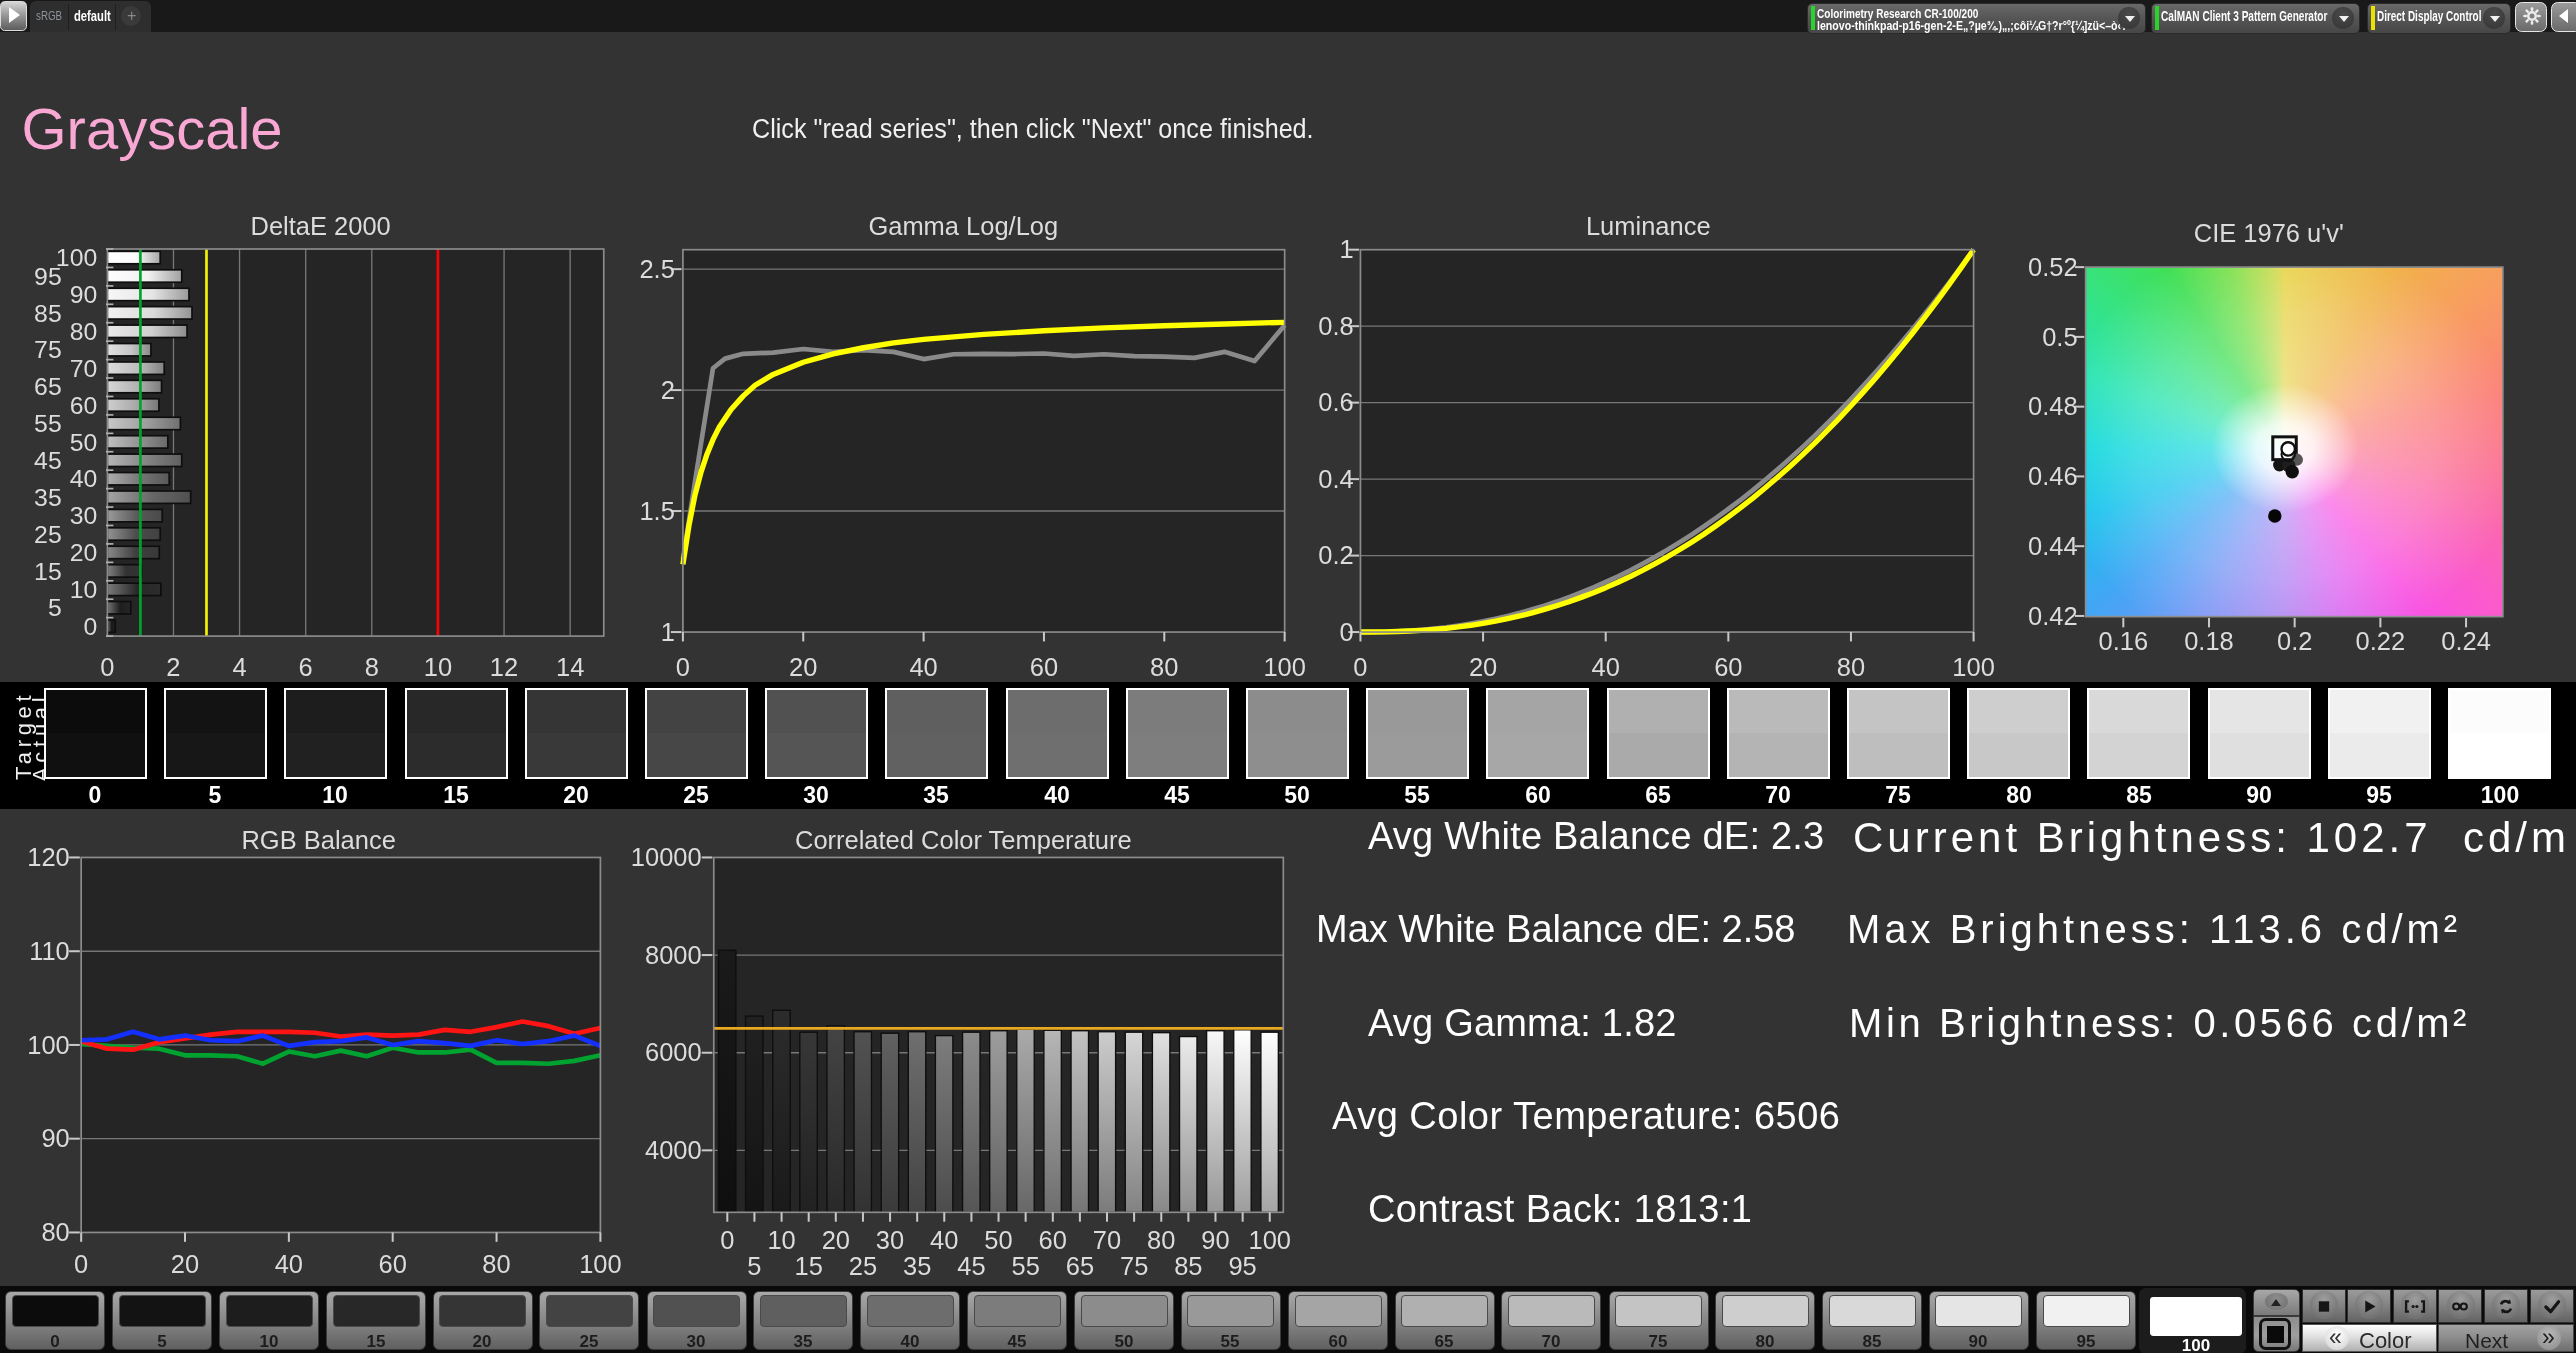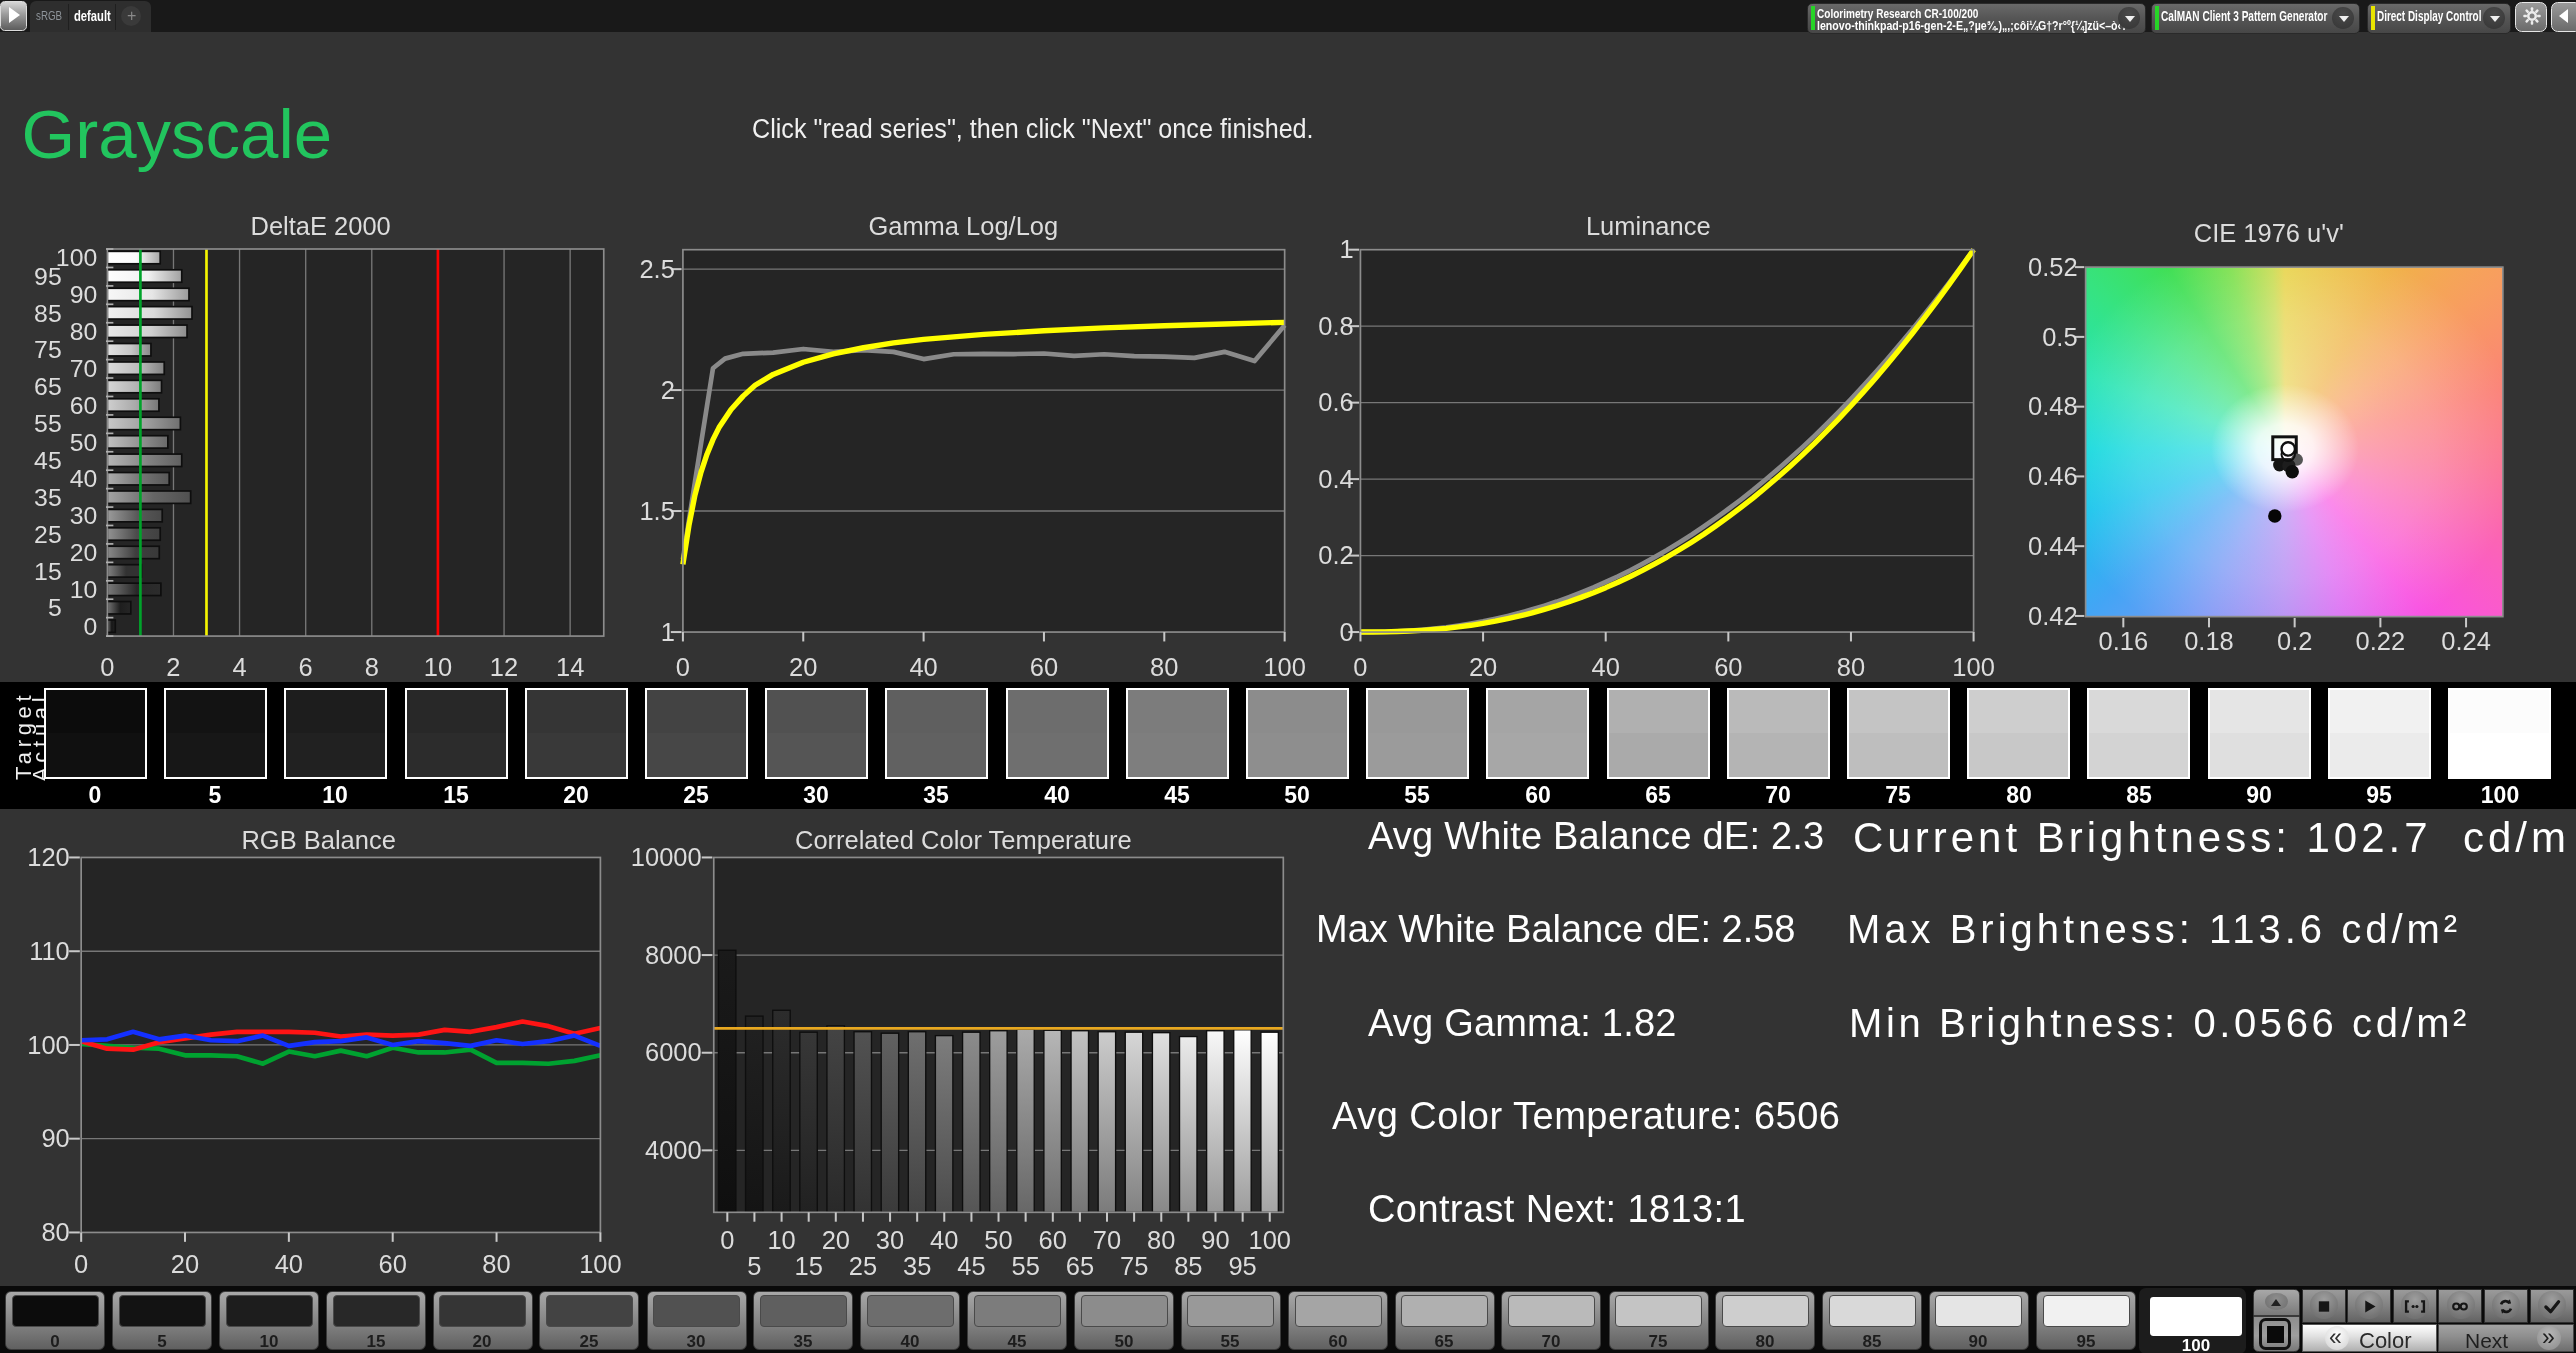--- a/index.html
+++ b/index.html
@@ -43,21 +43,21 @@
           <rect x="14" y="24" width="4" height="6" rx="1.5"></rect>
           <rect x="2" y="14" width="6" height="4" rx="1.5"></rect>
           <rect x="24" y="14" width="6" height="4" rx="1.5"></rect>
         </g>
       </g>
       <circle cx="16" cy="16" r="4" fill="#808080"></circle>
     </g>
   </svg>
 <div class="a" style="left:2551px;top:2px;width:31px;height:29.5px;border:1.3px solid #e6e6e6;border-radius:6.7px;background:linear-gradient(180deg,#9a9a9a,#6a6a6a);box-sizing:border-box"></div>
 <div class="a" style="left:2559px;top:8.7px;width:0;height:0;border-right:9.4px solid #ffffff;border-top:7.4px solid transparent;border-bottom:7.4px solid transparent"></div>
-<div class="lbl" style="left:21.5px;top:95px;font-size:69px;color:#22c55e">Grayscale</div>
+<div class="lbl" style="left:21.5px;top:95px;font-size:58px;color:#f9a8d4">Grayscale</div>
 <div class="lbl" style="left:752px;top:114px;font-size:27px;color:#f0f0f0;transform:scale(0.932,1);transform-origin:0 0">Click "read series", then click "Next" once finished.</div>
 <div class="a" style="left:2086px;top:267px;width:417px;height:350px;background:conic-gradient(from 0deg at 47.7% 51.8%,#e8d44d 0deg,#f0b348 30deg,#f89d60 52deg,#fb8278 75deg,#fb7394 95deg,#fb5fc0 120deg,#f952e2 140deg,#dc6af2 160deg,#b287f2 180deg,#7f97f5 205deg,#43a5f5 230deg,#17c3ec 252deg,#0fd8dc 270deg,#26e4b2 290deg,#36e380 310deg,#40df55 327deg,#7ee04e 343deg,#c8dc52 356deg,#e8d44d 360deg)"></div>
 <div class="a" style="left:2086px;top:267px;width:417px;height:350px;background:radial-gradient(ellipse 74px 64px at 47.7% 51.8%,rgba(255,255,255,0.97),rgba(255,255,255,0.82) 38%,rgba(255,255,255,0) 100%),radial-gradient(ellipse 255px 228px at 47.7% 51.8%,rgba(255,255,255,0.45),rgba(255,255,255,0.22) 58%,rgba(255,255,255,0) 92%)"></div>
 <svg class="a" style="left:0;top:0" width="2576" height="1354" viewBox="0 0 3840 2018" font-family="Liberation Sans, sans-serif">
     <rect x="160" y="371" width="740" height="577" fill="#252525"></rect>
     <text x="478" y="350" font-size="38" fill="#dcdcdc" text-anchor="middle" font-weight="normal">DeltaE 2000</text>
     <line x1="258.6" y1="371" x2="258.6" y2="948" stroke="#777777" stroke-width="2"></line>
     <line x1="357.1" y1="371" x2="357.1" y2="948" stroke="#777777" stroke-width="2"></line>
     <line x1="455.7" y1="371" x2="455.7" y2="948" stroke="#777777" stroke-width="2"></line>
     <line x1="554.2" y1="371" x2="554.2" y2="948" stroke="#777777" stroke-width="2"></line>
@@ -616,21 +616,21 @@
     <line x1="1892.8" y1="1807" x2="1892.8" y2="1821" stroke="#c8c8c8" stroke-width="3"></line>
     <text x="1892.7857142857142" y="1862" font-size="38" fill="#dcdcdc" text-anchor="middle" font-weight="normal">100</text>
   </svg>
 <div class="lbl" style="left:1368px;top:815px;font-size:38px;letter-spacing:0.2px;color:#ffffff">Avg White Balance dE: 2.3</div>
 <div class="lbl" style="left:1853px;top:814px;font-size:42px;letter-spacing:4px;color:#ffffff">Current Brightness: 102.7&nbsp; cd/m</div>
 <div class="lbl" style="left:1316px;top:908px;font-size:38px;letter-spacing:0px;color:#ffffff">Max White Balance dE: 2.58</div>
 <div class="lbl" style="left:1847px;top:907px;font-size:40px;letter-spacing:4px;color:#ffffff">Max Brightness: 113.6 cd/m²</div>
 <div class="lbl" style="left:1368px;top:1002px;font-size:38px;letter-spacing:0.2px;color:#ffffff">Avg Gamma: 1.82</div>
 <div class="lbl" style="left:1849px;top:1001px;font-size:40px;letter-spacing:3.6px;color:#ffffff">Min Brightness: 0.0566 cd/m²</div>
 <div class="lbl" style="left:1332px;top:1095px;font-size:38px;letter-spacing:0.5px;color:#ffffff">Avg Color Temperature: 6506</div>
-<div class="lbl" style="left:1368px;top:1188px;font-size:38px;letter-spacing:0.4px;color:#ffffff">Contrast Next: 1813:1</div>
+<div class="lbl" style="left:1368px;top:1188px;font-size:38px;letter-spacing:0.4px;color:#ffffff">Contrast Back: 1813:1</div>
 <div class="a" style="left:0;top:682px;width:2576px;height:127px;background:#000000"></div>
 <div class="a" style="left:9.4px;top:682px;width:36px;height:127px;overflow:hidden">
     <div style="position:absolute;left:1.3px;top:780px;margin-top:-682px;color:#f0f0f0;font-size:22px;letter-spacing:4.7px;transform:rotate(-90deg);transform-origin:0 0;white-space:nowrap">Target</div>
     <div style="position:absolute;left:19px;top:782px;margin-top:-682px;color:#f0f0f0;font-size:22px;letter-spacing:4.7px;transform:rotate(-90deg);transform-origin:0 0;white-space:nowrap">Actual</div>
   </div>
 <div class="a" style="left:44px;top:688px;width:103px;height:91px;border:2px solid #ffffff;box-sizing:border-box;background:linear-gradient(180deg,#0c0c0c 0 50%,#101010 50% 100%)"></div>
 <div class="lbl" style="left:95px;top:782px;font-size:23px;font-weight:600;color:#ffffff;transform:translateX(-50%)">0</div>
 <div class="a" style="left:164px;top:688px;width:103px;height:91px;border:2px solid #ffffff;box-sizing:border-box;background:linear-gradient(180deg,#131313 0 50%,#171717 50% 100%)"></div>
 <div class="lbl" style="left:215px;top:782px;font-size:23px;font-weight:600;color:#ffffff;transform:translateX(-50%)">5</div>
 <div class="a" style="left:284px;top:688px;width:103px;height:91px;border:2px solid #ffffff;box-sizing:border-box;background:linear-gradient(180deg,#1d1d1d 0 50%,#212121 50% 100%)"></div>

